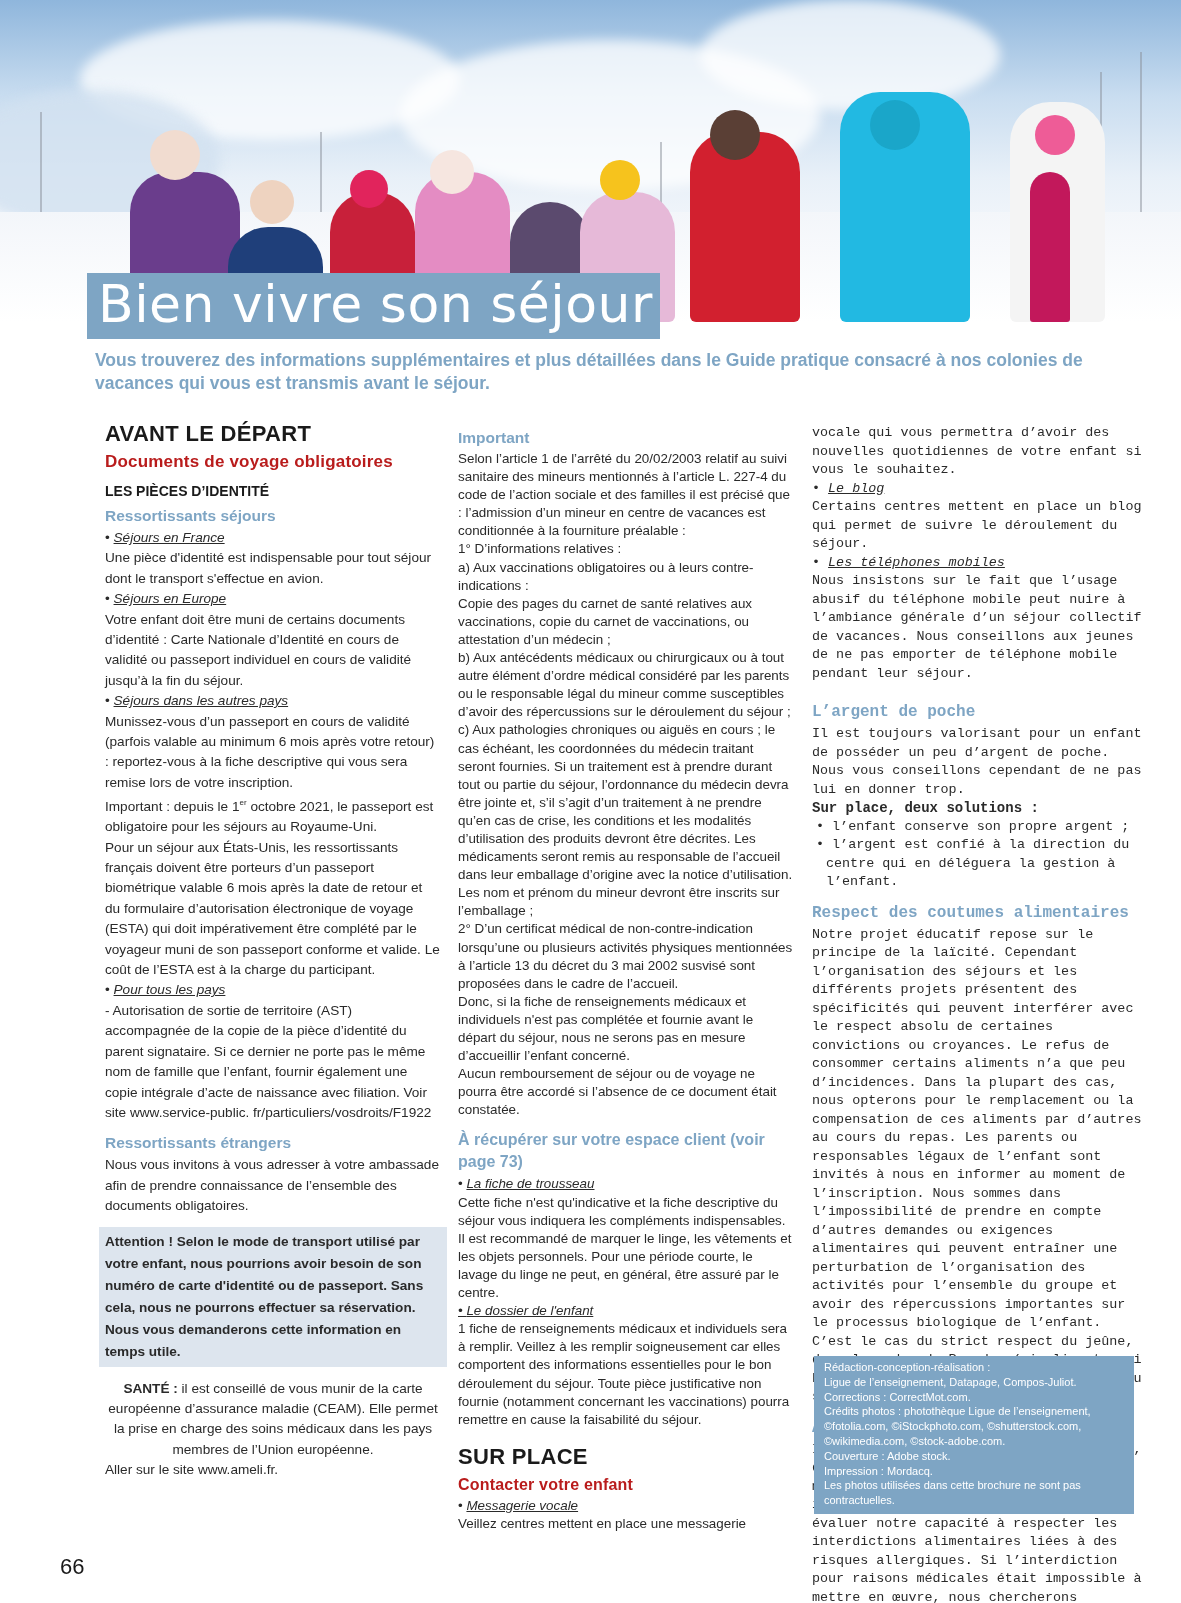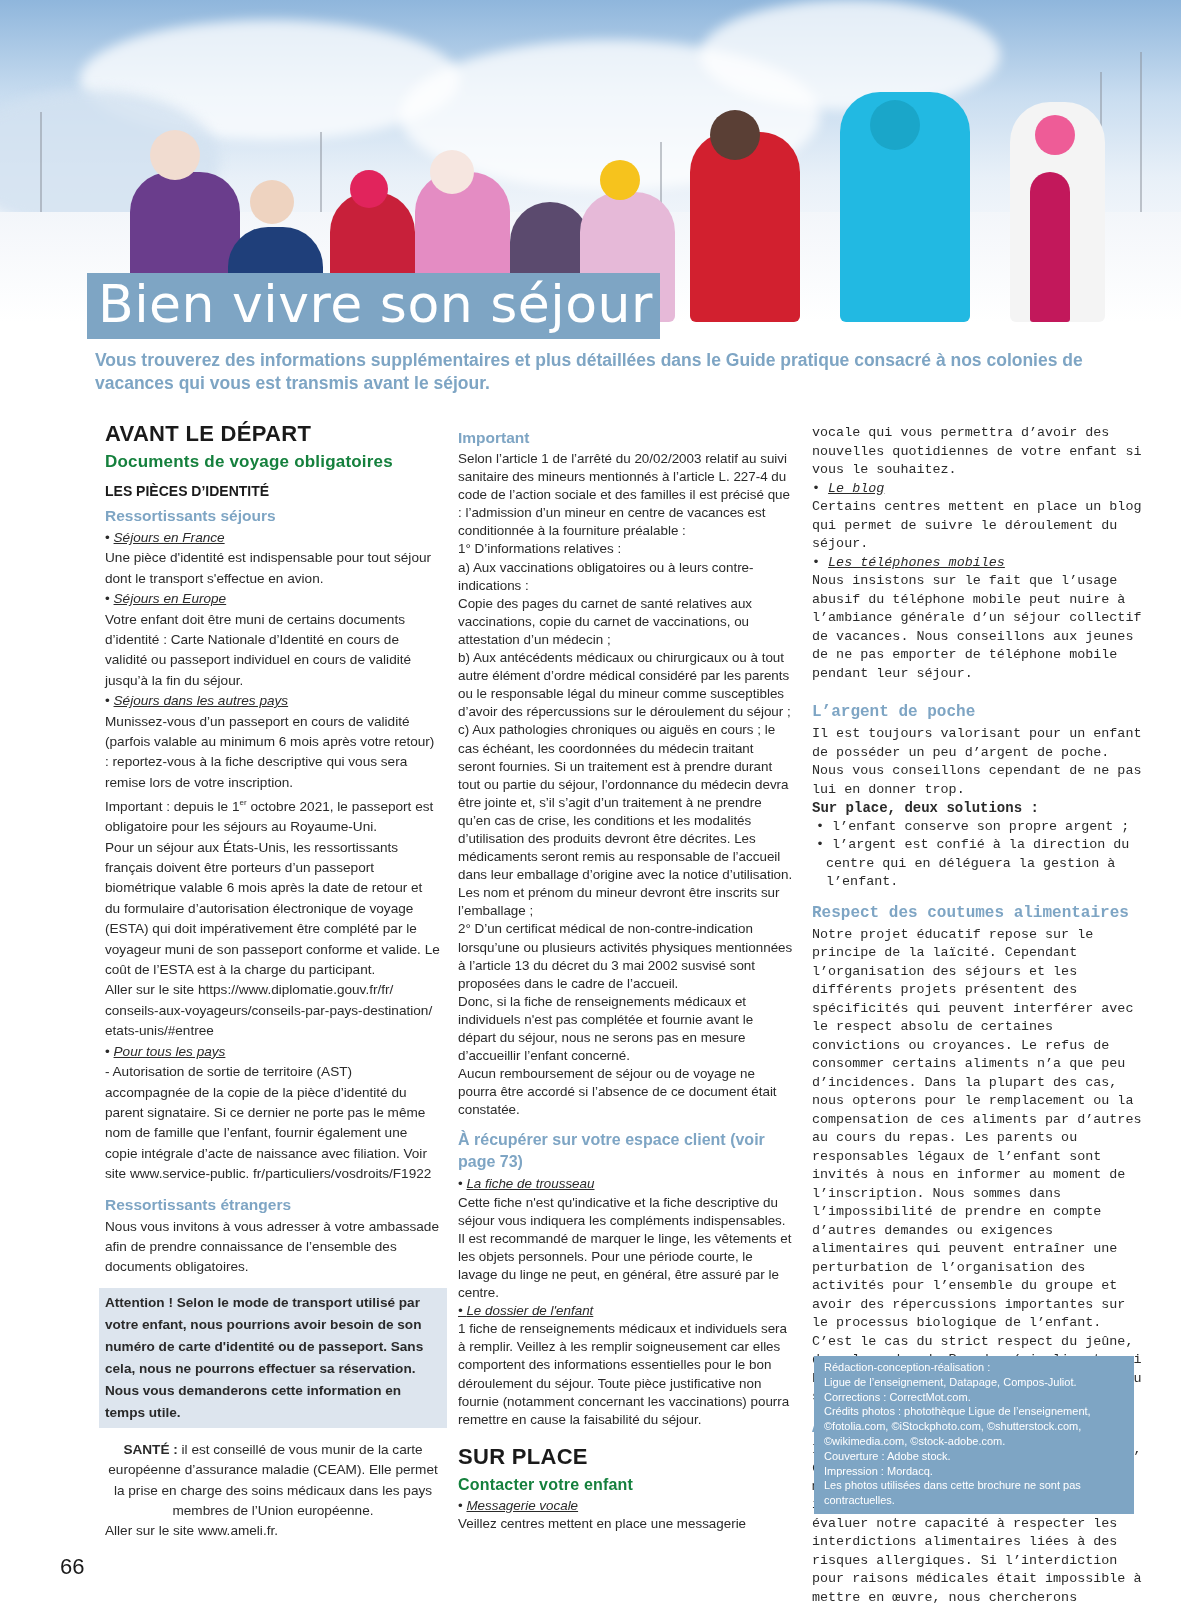--- a/index.html
+++ b/index.html
@@ -11,21 +11,21 @@
   .tree { position:absolute; bottom:70px; width:2px; background:#8a8f9a; opacity:0.5; }
   .kid { position:absolute; bottom:0; border-radius:40px 40px 6px 6px; }
   .kid-head { position:absolute; border-radius:50%; }
   .snowground { position:absolute; left:0; right:0; bottom:0; height:110px; background:linear-gradient(180deg,#f3f6fa,#ffffff); }
   .title-box { position:absolute; left:87px; top:273px; width:573px; height:66px; background:#7ea5c4; }
   .title { position:absolute; left:98px; top:274px; font-size:52px; color:#ffffff; font-family:"DejaVu Sans", sans-serif; font-weight:normal; letter-spacing:0.5px; white-space:nowrap; }
   .intro { position:absolute; left:95px; top:349px; width:990px; color:#7ea5c4; font-weight:bold; font-size:17.5px; line-height:23px; }
   .col { position:absolute; top:420px; width:336px; font-size:13.6px; line-height:20.4px; color:#2a2a2a; }
   .col1 { left:105px; } .col2 { left:458px; top:428px; line-height:18.1px; font-size:13.4px; } .col3 { left:812px; top:424px; line-height:18.5px; font-size:13.4px;font-family:Liberation Mono, monospace; }
   .h1 { font-size:22px; line-height:28px; color:#1a1a1a; letter-spacing:0.3px; margin:0; }
-  .h2 { font-size:17px; line-height:24px; color:#15803d; margin:2px 0 4px 0; letter-spacing:0.2px; }
+  .h2 { font-size:17px; line-height:24px; color:#b91c1c; margin:2px 0 4px 0; letter-spacing:0.2px; }
   .h3 { font-size:14px; line-height:22px; color:#1a1a1a; margin:6px 0 2px 0; }
   .h2s { font-size:15.5px; line-height:20px; color:#7ea5c4; margin:4px 0 2px 0; }
   .h2sub { font-size:16px; line-height:22px; color:#7ea5c4; margin:10px 0 2px 0; }
   .bul { font-style:italic; text-decoration:underline; }
   p { margin:0; }
   .attention { background:#dde5ee; margin:10px -6px 0 -6px; padding:4px 6px; font-weight:bold; color:#2a2a2a; font-size:13.6px; line-height:22px; }
   .sante { margin-top:12px;text-align:center; }
   .bold { font-weight:bold; }
   .credits { position:absolute; left:814px; top:1356px; width:300px; background:#7ea5c4; color:#ffffff; padding:4px 10px 6px 10px; font-size:11px; line-height:14.8px; }
   .pagenum { position:absolute; left:60px; top:1554px; font-size:22px; color:#1a1a1a; }
@@ -77,21 +77,20 @@
   <h4 class="h3">LES PIÈCES D’IDENTITÉ</h4>
   <h4 class="h2s">Ressortissants séjours</h4>
   <div>• <span class="bul">Séjours en France</span></div>
   <p>Une pièce d'identité est indispensable pour tout séjour dont le transport s'effectue en avion.</p>
   <div>• <span class="bul">Séjours en Europe</span></div>
   <p>Votre enfant doit être muni de certains documents d’identité : Carte Nationale d’Identité en cours de validité ou passeport individuel en cours de validité jusqu’à la fin du séjour.</p>
   <div>• <span class="bul">Séjours dans les autres pays</span></div>
   <p>Munissez-vous d’un passeport en cours de validité (parfois valable au minimum 6 mois après votre retour) : reportez-vous à la fiche descriptive qui vous sera remise lors de votre inscription.</p>
   <p><span>Important : depuis le 1</span><sup style="font-size:8px;">er</sup><span> octobre 2021, le passeport est obligatoire pour les séjours au Royaume-Uni.</span></p>
   <p>Pour un séjour aux États-Unis, les ressortissants français doivent être porteurs d’un passeport biométrique valable 6 mois après la date de retour et du formulaire d’autorisation électronique de voyage (ESTA) qui doit impérativement être complété par le voyageur muni de son passeport conforme et valide. Le coût de l’ESTA est à la charge du participant.</p>
-  <p>Aller sur le site https://www.diplomatie.gouv.fr/fr/ conseils-aux-voyageurs/conseils-par-pays-destination/ etats-unis/#entree</p>
   <div>• <span class="bul">Pour tous les pays</span></div>
   <p>- Autorisation de sortie de territoire (AST) accompagnée de la copie de la pièce d’identité du parent signataire. Si ce dernier ne porte pas le même nom de famille que l’enfant, fournir également une copie intégrale d’acte de naissance avec filiation. Voir site www.service-public. fr/particuliers/vosdroits/F1922</p>
   <h4 class="h2s" style="margin-top:10px;">Ressortissants étrangers</h4>
   <p>Nous vous invitons à vous adresser à votre ambassade afin de prendre connaissance de l’ensemble des documents obligatoires.</p>
   <div class="attention">Attention ! Selon le mode de transport utilisé par votre enfant, nous pourrions avoir besoin de son numéro de carte d'identité ou de passeport. Sans cela, nous ne pourrons effectuer sa réservation. Nous vous demanderons cette information en temps utile.</div>
   <p class="sante"><span class="bold">SANTÉ :</span><span> il est conseillé de vous munir de la carte européenne d’assurance maladie (CEAM). Elle permet la prise en charge des soins médicaux dans les pays membres de l’Union européenne.</span></p>
   <p>Aller sur le site www.ameli.fr.</p>
 </div>
 
 <div class="col col2">

